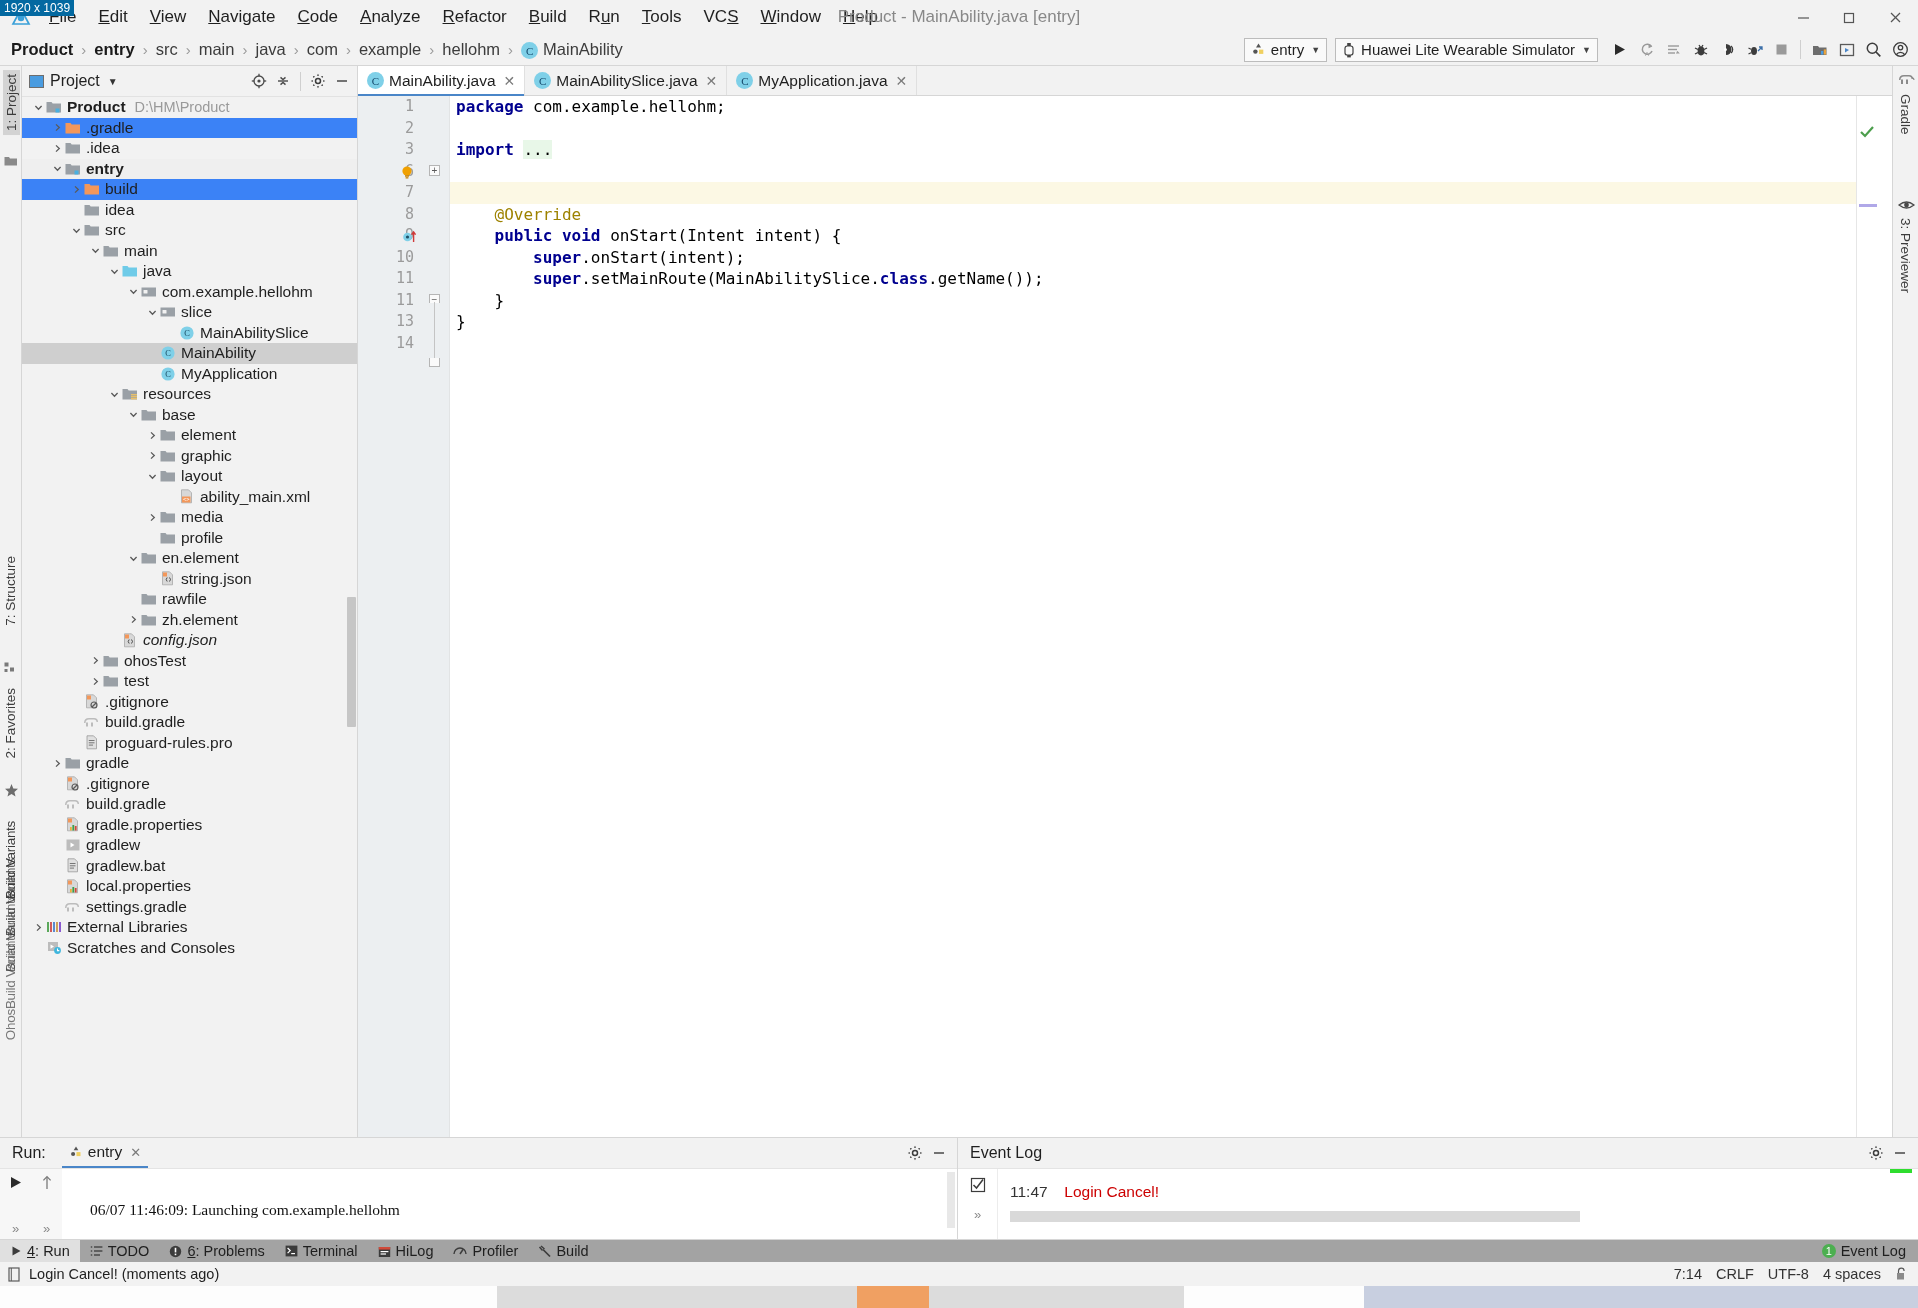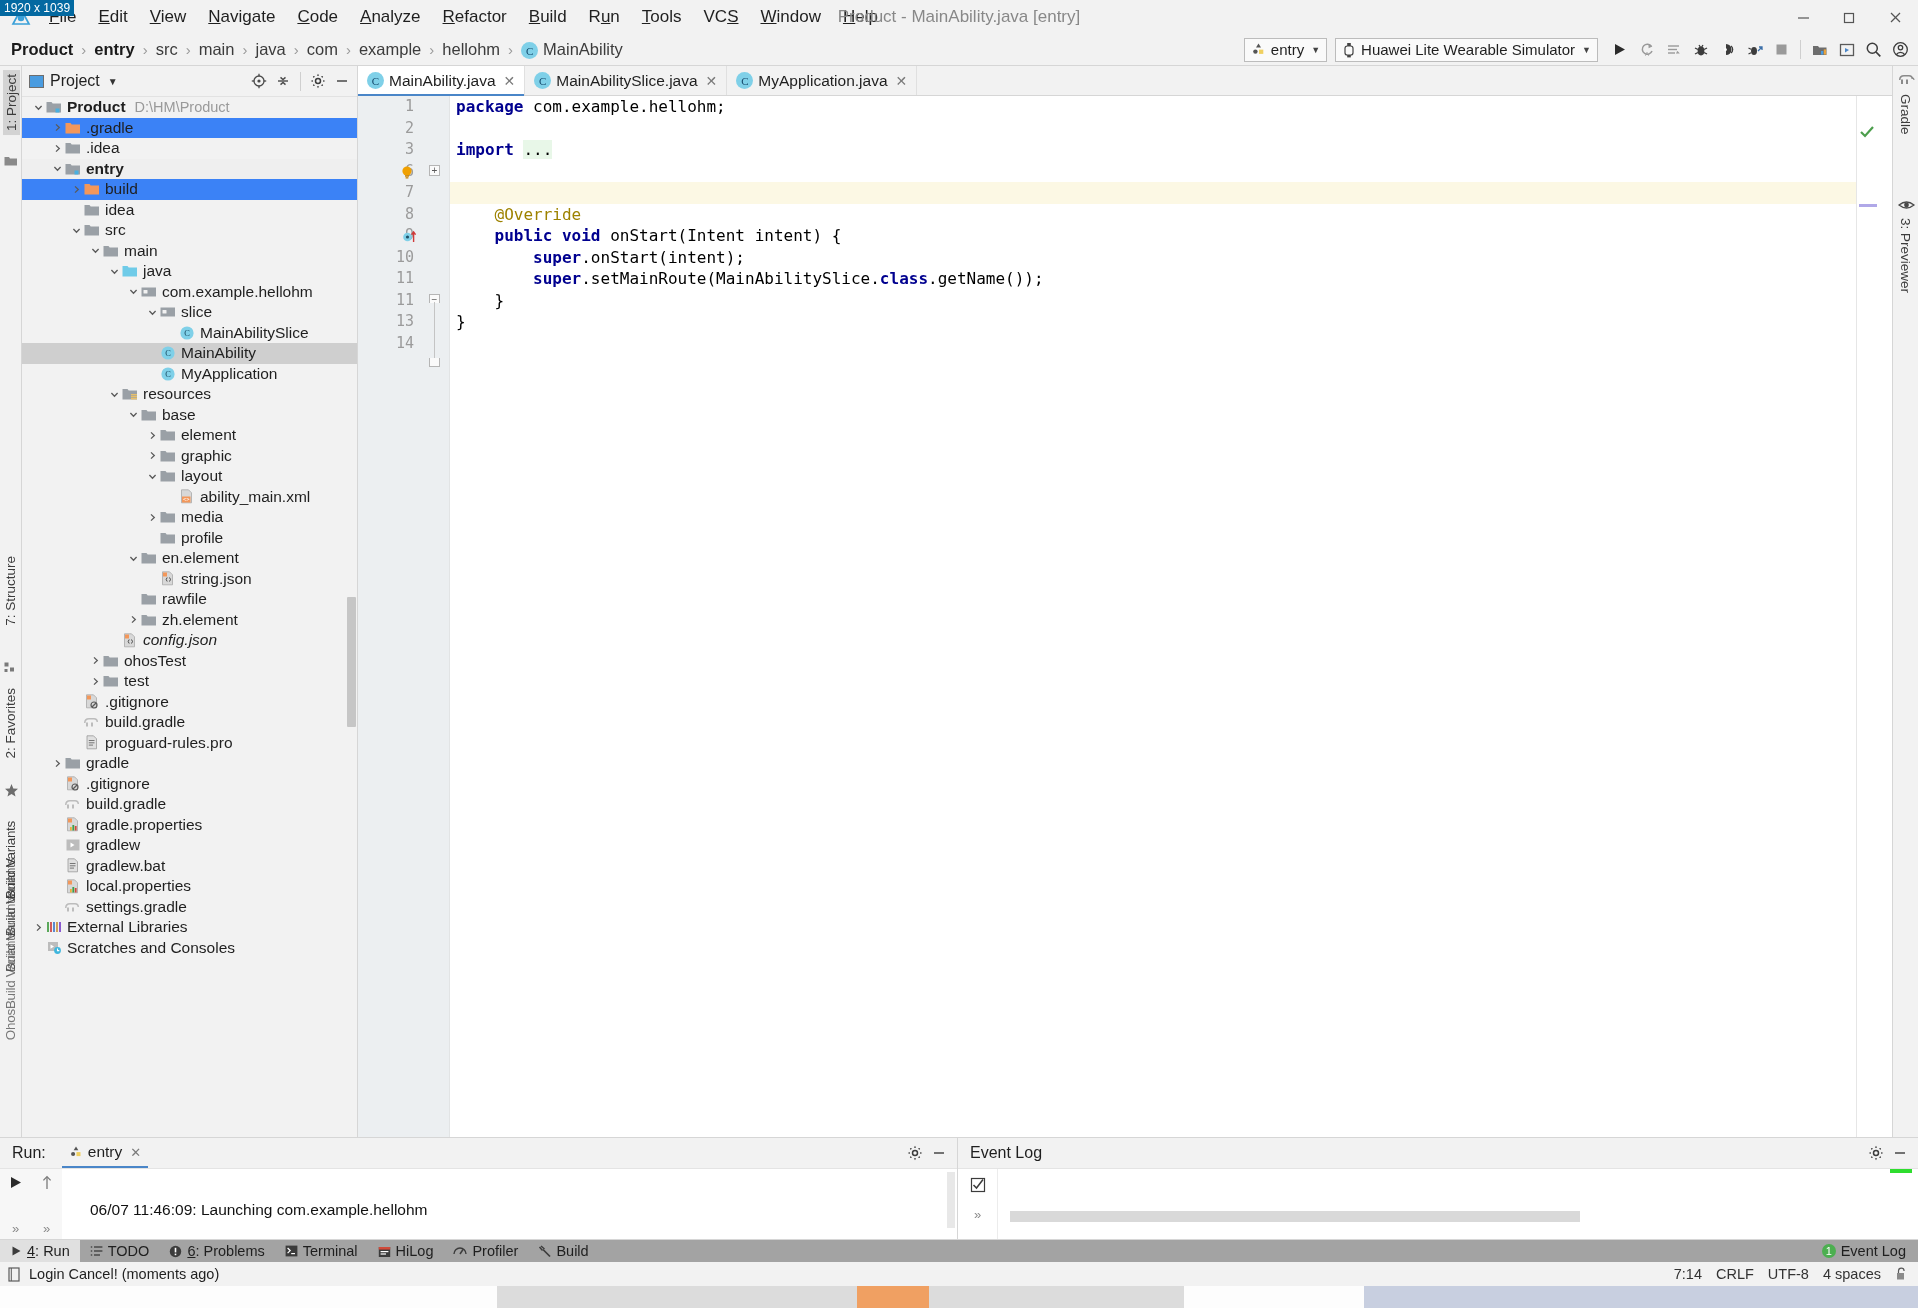--- a/index.html
+++ b/index.html
@@ -92,21 +92,21 @@
   .bottomwrap { height:102px; display:flex; flex:0 0 102px; border-top:1px solid #d6d6d6; background:#f2f2f2; }
   .runpanel { width:958px; flex:0 0 958px; display:flex; flex-direction:column; border-right:1px solid #d6d6d6; }
   .pnl-head { height:30px; display:flex; align-items:center; flex:0 0 30px; position:relative; }
   .pnl-head .lbl { font-size:16px; margin-left:12px; }
   .runtab { display:flex; align-items:center; margin-left:16px; padding:0 7px; height:30px; font-size:15.5px; border-bottom:2px solid #4a86c8; }
   .runtab .x { margin-left:8px; color:#7a7a7a; font-size:13px; }
   .pnl-actions { margin-left:auto; display:flex; align-items:center; padding-right:6px; }
   .pnl-body { flex:1 1 auto; display:flex; background:#fff; border-top:1px solid #e4e4e4; position:relative; }
   .runside { width:62px; flex:0 0 62px; display:flex; background:#f7f7f7; }
   .runside-col { width:31px; display:flex; flex-direction:column; align-items:center; justify-content:space-between; padding:6px 0 3px; }
-  .runout { flex:1; font-family:Liberation Sans, sans-serif; font-size:15.5px; padding:32px 0 0 28px; color:#111; }
+  .runout { flex:1; font-family:Liberation Serif, serif; font-size:15.5px; padding:32px 0 0 28px; color:#111; }
   .evpanel { flex:1 1 auto; display:flex; flex-direction:column; min-width:0; }
   .evside { width:40px; flex:0 0 40px; display:flex; flex-direction:column; align-items:center; padding-top:8px; background:#fff; border-right:1px solid #ececec; }
   .evout { flex:1; padding:14px 0 0 12px; position:relative; }
   .evmsg { font-size:15.5px; }
   .evtime { color:#333; }
   .everr { color:#cc0000; }
   .evbar { position:absolute; left:12px; top:42px; height:11px; width:570px; background:#d9d9d9; }
   .evgreen { position:absolute; right:6px; top:0px; width:22px; height:4px; background:#2fdd2f; }
 
   
@@ -1055,20 +1055,25 @@
         <div class="evside">
           <span>
             <svg width="16" height="16" viewBox="0 0 16 16">
                 <rect x="1.5" y="1.5" width="13" height="13" fill="none" stroke="#3c3c3c" stroke-width="1.2"></rect>
                 <path d="M3.5 8 L6.5 11 L13 2.5" fill="none" stroke="#3c3c3c" stroke-width="1.5"></path>
               </svg>
           </span>
           <span style="font-size:13px; color:#8a8a8a; margin-top:14px;">»</span>
         </div>
         <div class="evout">
+          <div class="evmsg">
+            <span class="evtime">11:47</span>
+            <span style="display:inline-block; width:8px;"></span>
+            <span class="everr">Login Cancel!</span>
+          </div>
           <div class="evbar"></div>
           <div class="evgreen"></div>
         </div>
       </div>
     </div>
   </div>
 
   <div class="toolstrip" id="toolstrip">
     <div class="tsitem sel">
         <span class="gi">

